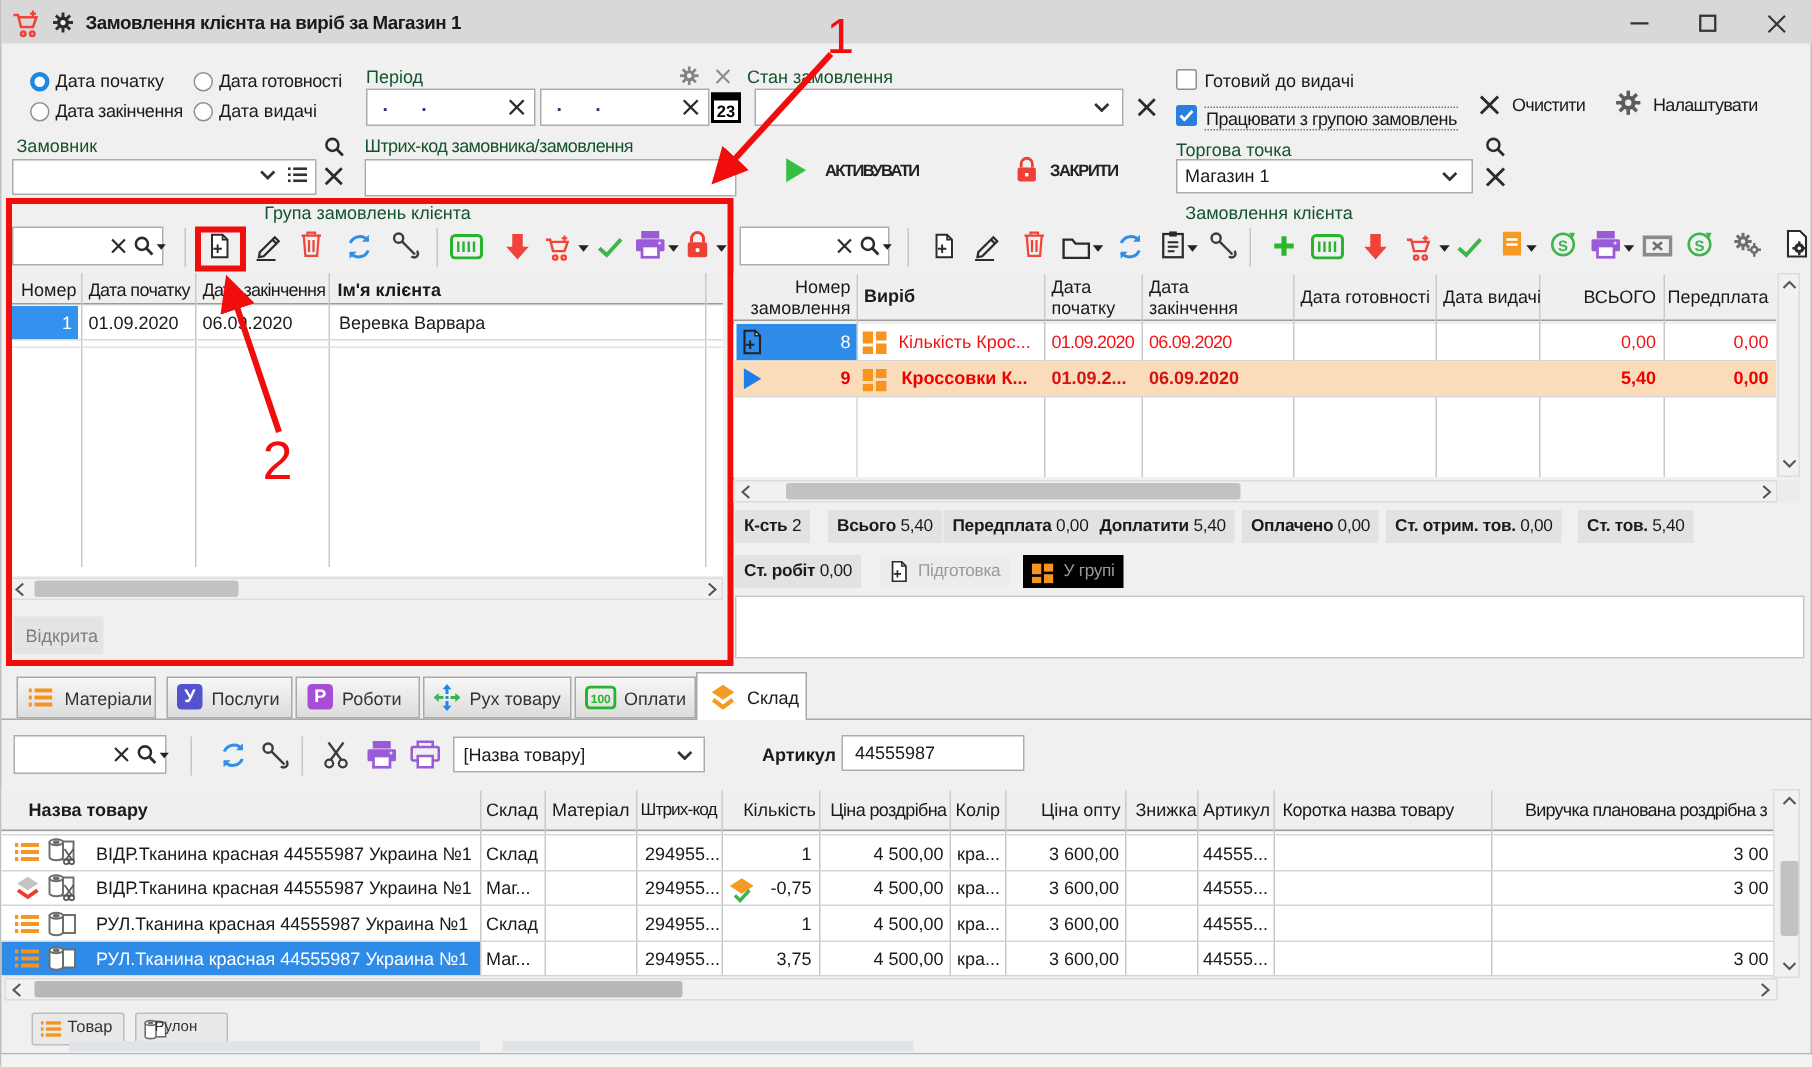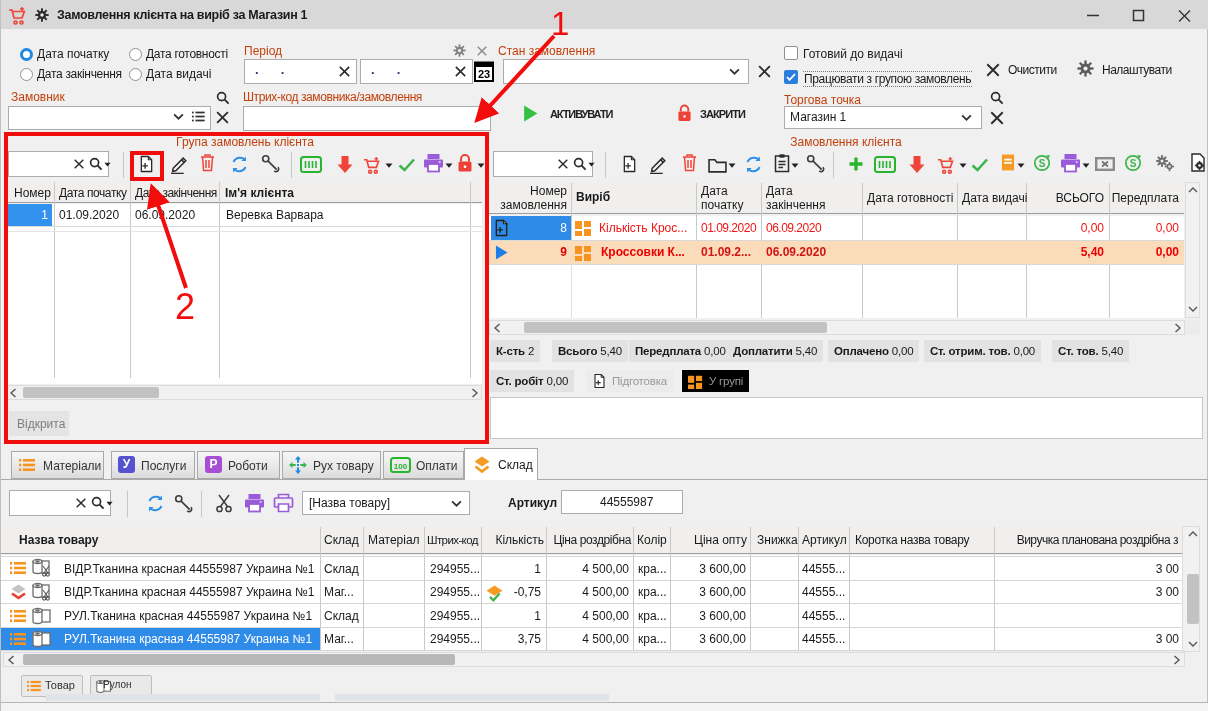--- a/index.html
+++ b/index.html
@@ -1,19 +1,19 @@
 <!DOCTYPE html>
 <html><head><meta charset="utf-8">
 <style>
 *{margin:0;padding:0;box-sizing:border-box}
 html,body{width:1208px;height:711px;overflow:hidden}
 body{font-family:"Liberation Sans",sans-serif;font-size:12px;color:#1a1a1a;background:#f0f0f0}
 .abs{position:absolute}
 #root{position:relative;width:1208px;height:711px;background:#f0f0f0;border-left:1px solid #bfbfbf;border-right:1px solid #bfbfbf}
-.lbl{color:#c2410c}
+.lbl{color:#14532d}
 .inp{background:#fff;border:1px solid #acacac}
 .vline{width:1px;background:#c9c9c9}
 .hline{height:1px;background:#c9c9c9}
 .chip{background:#e2e2e2;display:flex;align-items:center;padding:0 6px;height:22px;white-space:nowrap;letter-spacing:-0.2px;font-size:11.5px}
 .tx{white-space:nowrap}
 .rt{text-align:right}
 .bd{font-weight:bold}
 .sep{width:1px;background:#c6c6c6}
 </style></head>
 <body>
@@ -725,21 +725,21 @@
 <svg class="abs" style="left:272px;top:493px;width:21px;height:20px">
       <use href="#i-preview"></use>
     </svg>
 <div class="abs inp" style="left:301px;top:491px;width:168px;height:24px"></div>
 <span class="abs tx" style="left:308px;top:496px">[Назва товару]</span>
 <svg class="abs" style="left:450px;top:500px;width:11px;height:7px">
       <use href="#i-chev"></use>
     </svg>
 <span class="abs tx bd" style="left:507px;top:496px">Артикул</span>
 <div class="abs inp" style="left:560px;top:490px;width:122px;height:24px"></div>
-<span class="abs tx" style="left:599px;top:495px">44555987</span>
+<span class="abs tx" style="left:569px;top:495px">44555987</span>
 
 <div class="abs" style="left:0;top:526px;width:1181px;height:28px;background:#f0efee;border-bottom:1px solid #9c9c9c"></div>
 <div class="abs" style="left:0;top:555px;width:1181px;height:96px;background:#fff"></div>
 <span class="abs tx bd" style="left:18px;top:533px">Назва товару</span>
 <span class="abs tx" style="left:323px;top:533px">Склад</span>
 <span class="abs tx" style="left:367px;top:533px">Матеріал</span>
 <div class="abs tx" style="left:426px;top:534px;width:53px;overflow:hidden;letter-spacing:-0.6px;font-size:11.5px">Штрих-код</div>
 <span class="abs rt tx" style="left:463px;top:533px;width:80px">Кількість</span>
 <div class="abs rt tx" style="left:550px;top:533px;width:80px;letter-spacing:-0.4px">Ціна роздрібна</div>
 <span class="abs tx" style="left:636px;top:533px">Колір</span>

